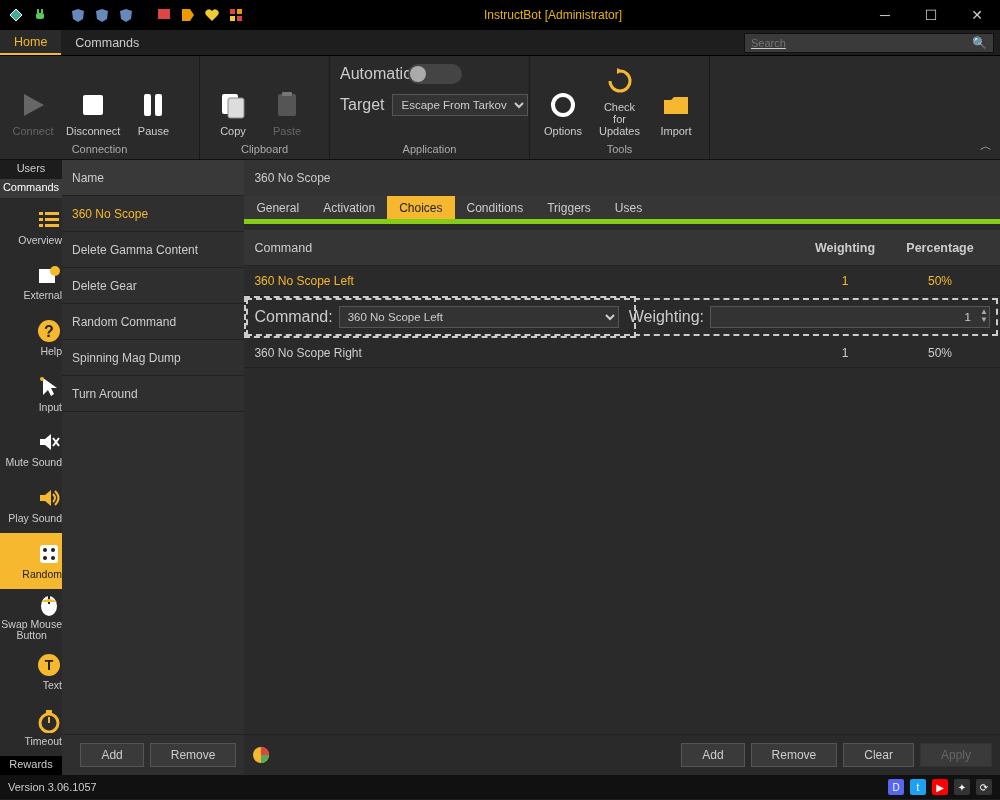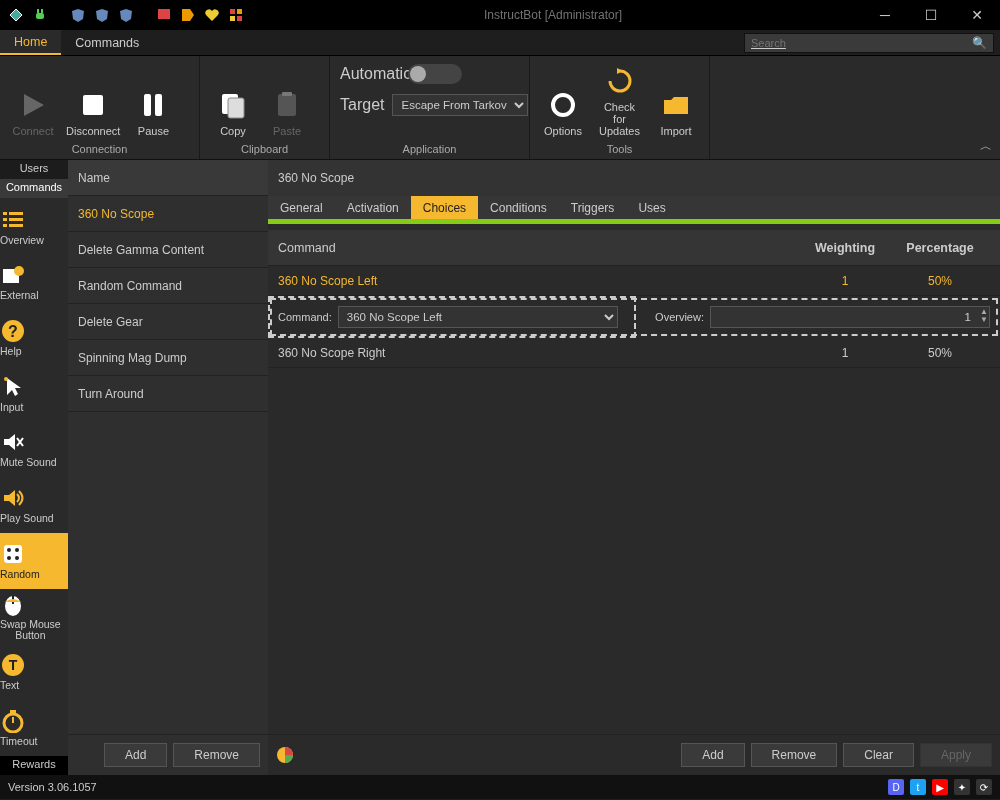--- a/index.html
+++ b/index.html
@@ -2,21 +2,21 @@
 <html><head>
 <meta charset="utf-8">
 <style>
 * { margin:0; padding:0; box-sizing:border-box; font-family:"Segoe UI",Tahoma,sans-serif; }
 body { width:1000px; height:800px; background:#1e1e1e; color:#ccc; font-size:12px; overflow:hidden; position:relative; }
 
 
 .titlebar { height:30px; background:#000; display:flex; align-items:center; }
 .tb-icons { display:flex; gap:8px; padding-left:8px; }
 .tb-icons span { width:16px; height:16px; display:inline-block; position:relative; }
-.titlebar .title { flex:1; text-align:center; color:#737373; font-size:12px; }
+.titlebar .title { flex:1; text-align:center; color:#eab308; font-size:12px; }
 .win-controls { display:flex; }
 .win-controls div { width:46px; height:30px; display:flex; align-items:center; justify-content:center; color:#ccc; font-size:14px; cursor:pointer; }
 
 
 .menubar { height:26px; background:#1e1e1e; display:flex; align-items:center; border-bottom:1px solid #000;}
 .menubar .tab { padding:0 14px; height:100%; display:flex; align-items:center; cursor:pointer; font-size:12.5px; }
 .menubar .tab.active { color:#f5b82e; border-bottom:2px solid #f5b82e; background:#2a2a2a; }
 .menubar .search { margin-left:auto; margin-right:6px; width:250px; height:20px; background:#3a3a3a; border:1px solid #111; display:flex; align-items:center; padding:0 6px; color:#888; font-size:11px; }
 .menubar .search input { background:transparent; border:none; outline:none; color:#ccc; flex:1; font-size:11px;text-decoration:underline; }
 .menubar .search .mag { color:#aaa; font-size:12px; }
@@ -35,21 +35,21 @@
 .app-group select { background:#333; border:1px solid #555; color:#ccc; height:22px; padding:0 4px; font-size:11.5px; flex:1; }
 .toggle { width:54px; height:20px; background:#444; border-radius:10px; position:relative; cursor:pointer; }
 .toggle .knob { width:16px; height:16px; background:#aaa; border-radius:50%; position:absolute; top:2px; left:2px; }
 .ribbon .chev { position:absolute; right:8px; bottom:4px; color:#ccc; cursor:pointer; font-size:12px; }
 
 
 .body-area { display:flex; height:615px; }
 .sidebar { width:68px; background:#2a2a2a; display:flex; flex-direction:column; }
 .sidebar .cat { height:20px; background:#1c1c1c; color:#ccc; font-size:11px; text-align:center; line-height:16px; }
 .sidebar .cat.active { background:#3a3a3a; color:#fff; font-weight:500;}
-.sidebar .item { height:58px; display:flex; flex-direction:column; align-items:flex-start; justify-content:center; color:#ccc; font-size:10.5px; cursor:pointer; gap:2px; text-align:center; line-height:1.1;}
+.sidebar .item { height:58px; display:flex; flex-direction:column; align-items:flex-end; justify-content:center; color:#ccc; font-size:10.5px; cursor:pointer; gap:2px; text-align:center; line-height:1.1;}
 .sidebar .item.active { background:#f5b82e; color:#222; }
 .sidebar .item .icn { width:26px; height:26px; display:flex; align-items:center; justify-content:center; }
 
 
 .cmd-list { width:200px; background:#2f2f2f; display:flex; flex-direction:column; }
 .cmd-list .header { height:36px; background:#393939; display:flex; align-items:center; padding-left:10px; color:#ccc; border-bottom:1px solid #222;}
 .cmd-list .rowitem { height:36px; display:flex; align-items:center; padding-left:10px; cursor:pointer; border-bottom:1px solid #222;}
 .cmd-list .rowitem.active { color:#f5b82e; }
 .cmd-list .footer { margin-top:auto; padding:8px; display:flex; gap:6px; justify-content:flex-end; border-top:1px solid #222;}
 .btn { background:#3a3a3a; border:1px solid #555; color:#ccc; padding:4px 20px; cursor:pointer; font-size:12px; }
@@ -70,21 +70,21 @@
 .grid-head .c1 span { font-weight:400; }
 
 .grid-row { height:30px; display:flex; align-items:center; padding:0 10px; font-size:12px; border-bottom:1px solid #222; }
 .grid-row .c1 { flex:1; }
 .grid-row .c2 { width:90px; text-align:center; }
 .grid-row .c3 { width:100px; text-align:center; }
 .grid-row.selected { color:#f5b82e; }
 
 .edit-row { padding:6px 6px; display:flex; gap:10px; align-items:center; border:2px dashed #ccc; margin:2px 2px; }
 .edit-row > .field { display:flex; align-items:center; gap:6px; }
-.edit-row label { font-size:11px; }
+.edit-row label { font-size:16px; }
 .edit-row select, .edit-row input { background:#333; border:1px solid #555; color:#ccc; height:22px; font-size:11.5px; }
 .edit-row select { width:280px; padding:0 4px; }
 .edit-row .f2 { margin-left:auto; }
 .edit-row input { width:280px; text-align:right; padding-right:18px; }
 .spinner { position:relative; }
 .spinner .arrows { position:absolute; right:2px; top:2px; color:#aaa; font-size:8px; display:flex; flex-direction:column; line-height:8px; cursor:pointer;}
 
 .dash-border { position:relative; }
 .dash-border::before { content:""; position:absolute; inset:-4px 360px -4px -4px; border:2px dashed #ccc; pointer-events:none; }
 
@@ -387,22 +387,22 @@
         </div>
       <span>Timeout</span>
     </div>
     <div class="cat" style="margin-top:auto;background:#000">Rewards</div>
   </div>
 
   <div class="cmd-list">
     <div class="header">Name</div>
     <div class="rowitem active">360 No Scope</div>
     <div class="rowitem">Delete Gamma Content</div>
+    <div class="rowitem">Delete Gear</div>
     <div class="rowitem">Random Command</div>
-    <div class="rowitem">Delete Gear</div>
     <div class="rowitem">Spinning Mag Dump</div>
     <div class="rowitem">Turn Around</div>
     <div class="footer">
       <div class="btn">Add</div>
       <div class="btn">Remove</div>
     </div>
   </div>
 
   <div class="detail">
     <div class="dhead">360 No Scope</div>
@@ -426,21 +426,21 @@
       <div class="c2">1</div>
       <div class="c3">50%</div>
     </div>
 
     <div class="edit-row dash-border">
       <div class="field">
         <label>Command:</label>
         <select><option>360 No Scope Left</option></select>
       </div>
       <div class="field f2">
-        <label>Overview:</label>
+        <label>Weighting:</label>
         <div class="spinner">
           <input value="1" style="">
           <div class="arrows">
               <span>▲</span>
               <span>▼</span>
             </div>
         </div>
       </div>
     </div>
 

